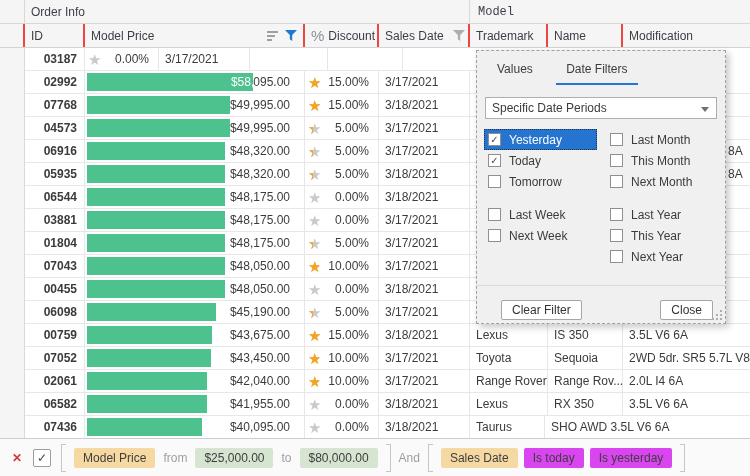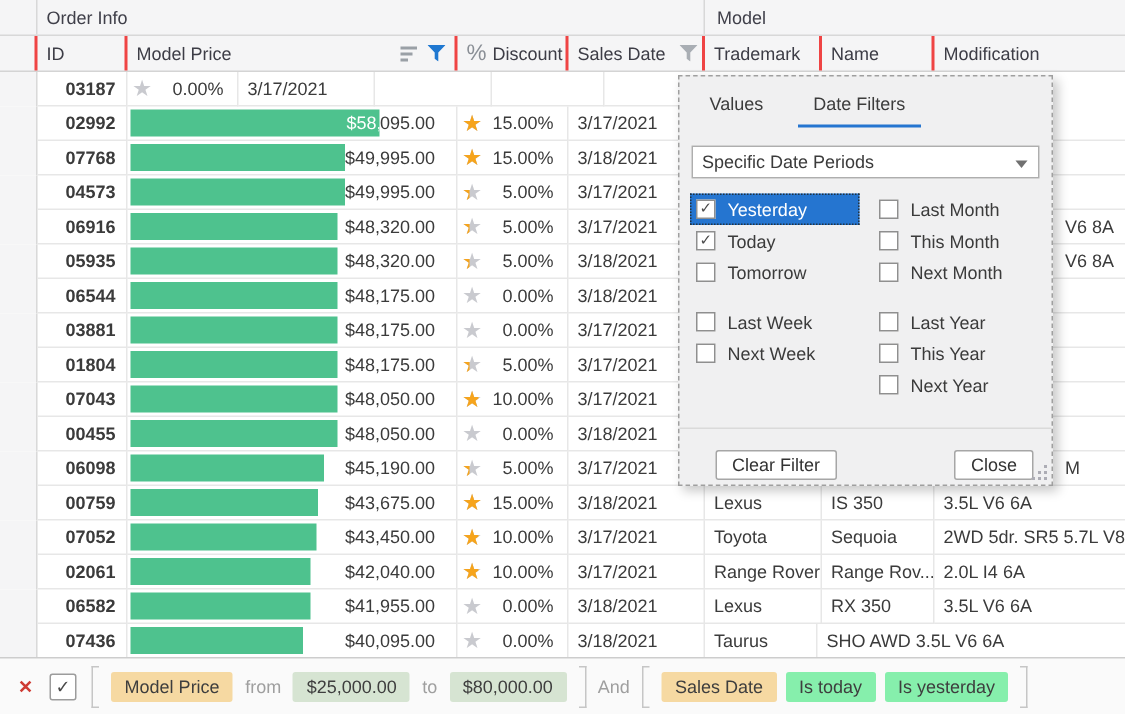--- a/index.html
+++ b/index.html
@@ -7,21 +7,21 @@
   body { font-family:"Liberation Sans", sans-serif; font-size:12px; color:#3b3b3b; background:#fff; overflow:hidden; }
   .app { position:relative; width:750px; height:476px; background:#fff; }
 
   
   .band-row, .header-row { display:flex; background:#f5f5f6; }
   .band-row { height:24px; border-bottom:1px solid #d8d8d8; }
   .header-row { height:24px; border-bottom:1px solid #d4d4d4; }
   .band-cell { height:100%; display:flex; align-items:center; color:#40404a; }
   .band-corner { width:25px; border-right:1px solid #d8d8d8; }
   .band-orderinfo { width:445px; padding-left:6px; border-right:1px solid #d8d8d8; }
-  .band-model { flex:1; padding-left:8px; }
+  .band-model { flex:1; padding-left:8px;font-family:Liberation Mono, monospace; }
   .hcell { height:100%; display:flex; align-items:center; padding-left:6px; border-right:2px solid #ef4444; color:#3d3d46; position:relative; }
   .h-corner { width:25px; padding-left:0; }
   .h-id { width:60px; }
   .h-price { width:220px; }
   .h-disc { width:74px; }
   .h-date { width:91px; }
   .h-trademark { width:78px; }
   .h-name { width:75px; }
   .h-mod { width:127px; border-right:none; }
   .hcell .hlabel { flex:1; white-space:nowrap; overflow:hidden; }
@@ -49,21 +49,21 @@
   .c-name { width:75px; padding-left:6px; }
   .c-mod { width:127px; padding-left:6px; border-right:none; }
   .price-text { position:absolute; right:14px; top:0; height:23px; line-height:23px; color:#3b3b3b; }
   .bar { position:absolute; left:2px; top:2px; height:18px; background:#4ec28e; overflow:hidden; }
   .bar-inner { position:absolute; left:0; top:0; width:204px; height:18px; line-height:18px; text-align:right; color:#fff; white-space:nowrap; }
   .star { position:relative; width:16px; height:17px; font-size:15px; line-height:17px; color:#c9cacf; }
   .star-fill { position:absolute; left:0; top:0; height:17px; overflow:hidden; color:#f6a41c; white-space:nowrap; }
   .disc-text { position:absolute; right:9px; }
 
   
-  .popup { position:absolute; left:452px; top:50px; width:250px; height:274px; background:#f0f0f1; border:1px dashed #9f9f9f; box-shadow:3px 3px 7px rgba(0,0,0,.22); z-index:10; }
+  .popup { position:absolute; left:476px; top:50px; width:250px; height:274px; background:#f0f0f1; border:1px dashed #9f9f9f; box-shadow:3px 3px 7px rgba(0,0,0,.22); z-index:10; }
   .tabs { padding:9px 0 0 10px; height:37px; }
   .tab { display:inline-block; padding:2px 10px 7px; color:#3c3c3c; cursor:pointer; }
   .tab + .tab { margin-left:10px; }
   .tab.active { border-bottom:2px solid #2575d0; }
   .combo { margin:9px 8px 0 8px; height:22px; background:#fff; border:1px solid #aeaeae; display:flex; align-items:center; padding-left:6px; position:relative; cursor:pointer; }
   .combo-arrow { position:absolute; right:7px; top:9px; width:0; height:0; border-left:4px solid transparent; border-right:4px solid transparent; border-top:5px solid #707070; }
   .periods { display:flex; padding:10px 0 0 7px; }
   .p-col { display:flex; flex-direction:column; }
   .p-col-left { width:122px; }
   .p-group { margin-bottom:12px; }
@@ -78,21 +78,21 @@
   .grip::after { content:""; position:absolute; right:0; bottom:0; width:2px; height:2px; background:#ad adb5; background:#adadb5; box-shadow:-4px 0 #adadb5, -8px 0 #adadb5, 0 -4px #adadb5, -4px -4px #adadb5, 0 -8px #adadb5; }
 
   
   .filter-bar { position:absolute; left:0; top:438px; width:750px; height:38px; background:#fafafa; border-top:1px solid #cdcdcd; display:flex; align-items:center; padding-left:12px; }
   .fb-close { color:#cf3b33; font-weight:bold; font-size:12px; cursor:pointer; margin-right:11px; }
   .fb-check { width:18px; height:18px; background:#fff; border:1px solid #9c9c9c; border-radius:2px; display:flex; align-items:center; justify-content:center; font-size:12px; color:#4a4a4a; cursor:pointer; margin-right:10px; }
   .fb-items { display:flex; align-items:center; gap:6px; }
   .chip { height:20px; line-height:20px; padding:0 9px; border-radius:2px; color:#3e3e3e; cursor:pointer; white-space:nowrap; }
   .chip.field { background:#f6d9a2; }
   .chip.value { background:#d6e4d2; }
-  .chip.op { background:#86efac; }
+  .chip.op { background:#d946ef; }
   .fb-text { color:#9f9f9f; padding:0 2px; }
   .bracket { width:5px; height:28px; }
   .bracket.open { border-left:1px solid #c6c6c6; border-top:1px solid #c6c6c6; border-bottom:1px solid #c6c6c6; margin-right:2px; }
   .bracket.close { border-right:1px solid #c6c6c6; border-top:1px solid #c6c6c6; border-bottom:1px solid #c6c6c6; margin-left:2px; }
 </style>
 </head>
 <body>
 
 <div class="app">
 

